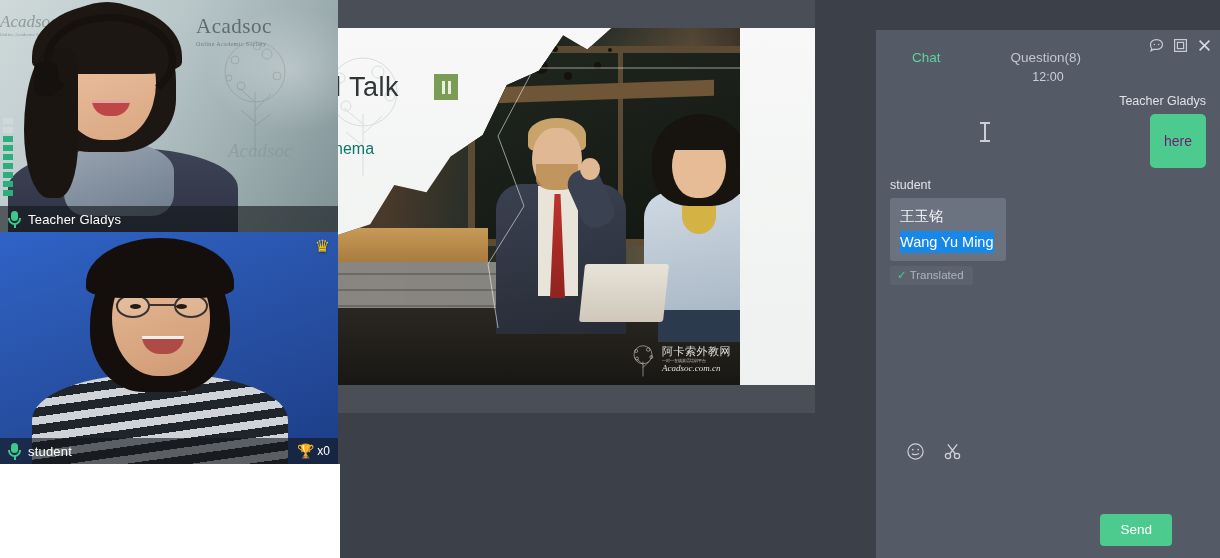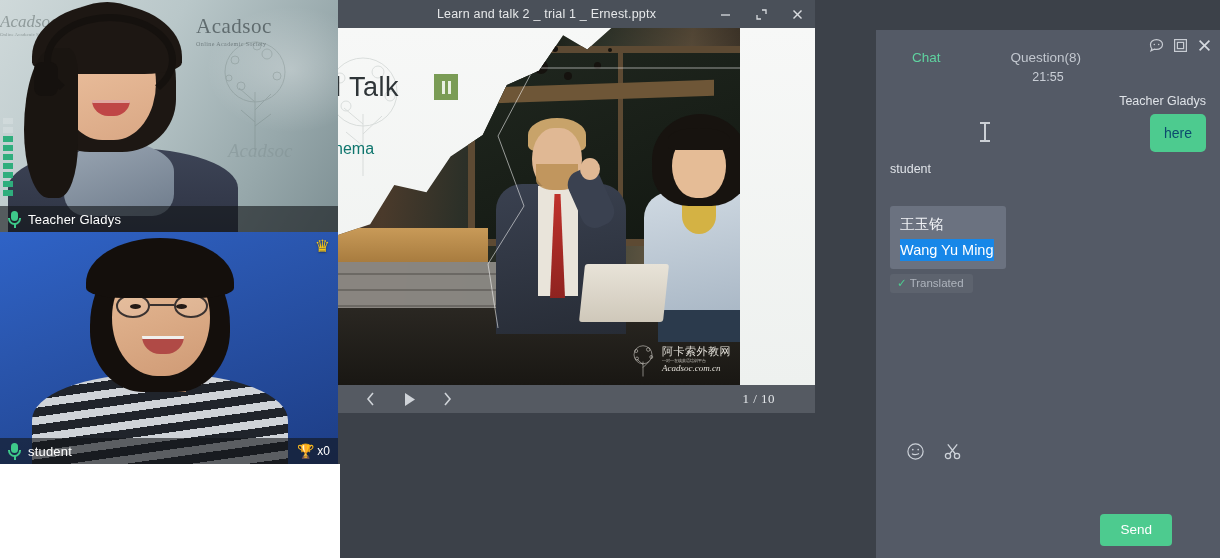--- a/index.html
+++ b/index.html
@@ -398,26 +398,26 @@
     content: ""; position: absolute; left: -4px; width: 10px; height: 2px; background: #d9dde3;
   }
   .caret::before { top: -2px; }
   .caret::after { bottom: -2px; }
 
   .msg { margin-top: 10px; }
   .msg.out { text-align: right; }
   .msg .sender { color: #dfe3e8; font-size: 12.5px; margin-bottom: 6px; }
   .msg.in .sender { text-align: left; }
   .bubble-out {
-    display: inline-block; background: #4dcb8f; color: #0c4a6e;
-    font-size: 14px; padding: 10px 14px; border-radius: 5px; line-height: 18px;
+    display: inline-block; background: #4dcb8f; color: #701a75;
+    font-size: 14px; padding: 18px 14px; border-radius: 5px; line-height: 18px;
   }
   .bubble-in {
     display: inline-block; background: #6b7280; border-radius: 3px;
-    padding: 7px 10px 8px 10px; text-align: left; min-width: 116px; margin-top: 24px;
+    padding: 7px 10px 8px 10px; text-align: left; min-width: 116px;
   }
   .bubble-in .zh { color: #f0f2f5; font-size: 14.5px; line-height: 22px; }
   .bubble-in .en {
     display: inline-block; background: #1787e8; color: #ffffff;
     font-size: 14.5px; line-height: 22px; margin-top: 4px;
   }
   .translated {
     display: inline-block; margin-top: 5px; background: #5d636e;
     color: #aeb4bd; font-size: 11.5px; padding: 2px 9px 3px 7px; border-radius: 3px;
   }
@@ -547,41 +547,20 @@
         <span class="trophy-wrap">
           <span class="trophy-icon">🏆</span>
           <span>x0</span>
         </span>
       </div>
     </div>
   </div>
 
   <div class="ppt-win">
 
-    <div class="ppt-title">
-      <div class="ppt-title-text">Learn and talk 2 _ trial 1 _ Ernest.pptx</div>
-      <div class="win-btns">
-        <div class="win-btn">
-          <svg width="13" height="13" viewBox="0 0 13 13">
-              <line x1="2" y1="7" x2="11" y2="7" stroke="#d9dce0" stroke-width="1.3"></line>
-            </svg>
-        </div>
-        <div class="win-btn">
-          <svg width="13" height="13" viewBox="0 0 13 13" fill="none" stroke="#d9dce0" stroke-width="1.3">
-            <path d="M7 2h4v4M6 11H2V7"></path>
-          </svg>
-        </div>
-        <div class="win-btn">
-          <svg width="13" height="13" viewBox="0 0 13 13" stroke="#d9dce0" stroke-width="1.4">
-            <line x1="2.5" y1="2.5" x2="10.5" y2="10.5"></line>
-              <line x1="10.5" y1="2.5" x2="2.5" y2="10.5"></line>
-          </svg>
-        </div>
-      </div>
-    </div>
 
     <div class="slide">
       <div class="slide-white"></div>
 
       <svg class="slide-tree" viewBox="0 0 110 130">
         <g stroke="#5a6a66" stroke-width="1" fill="none">
           <circle cx="55" cy="46" r="34"></circle>
           <path d="M55 130 L55 68 M55 78 L36 62 M55 88 L74 70 M55 100 L38 86"></path>
           <circle cx="32" cy="32" r="5"></circle>
             <circle cx="70" cy="26" r="6"></circle>
@@ -666,38 +645,20 @@
           </svg>
           <div class="wm-text">
             <div class="l1">阿卡索外教网</div>
             <div class="l2">一对一在线英语培训平台</div>
             <div class="l3">Acadsoc.com.cn</div>
           </div>
         </div>
       </div>
     </div>
 
-    <div class="ppt-ctrl">
-      <div class="ctrl-btn">
-        <svg width="12" height="16" viewBox="0 0 12 16" fill="none" stroke="#cfd3d8" stroke-width="1.6">
-          <path d="M8 2 L3 8 L8 14"></path>
-        </svg>
-      </div>
-      <div class="ctrl-btn">
-        <svg width="13" height="15" viewBox="0 0 13 15">
-            <path d="M2 1 L12 7.5 L2 14 Z" fill="#cfd3d8"></path>
-          </svg>
-      </div>
-      <div class="ctrl-btn">
-        <svg width="12" height="16" viewBox="0 0 12 16" fill="none" stroke="#cfd3d8" stroke-width="1.6">
-          <path d="M4 2 L9 8 L4 14"></path>
-        </svg>
-      </div>
-      <div class="ppt-page">1 / 10</div>
-    </div>
   </div>
 
   <div class="chat">
 
     <div class="chat-head">
       <div class="chat-tab active t1">Chat</div>
       <div class="chat-tab t2">Question(8)</div>
       <div class="chat-head-icons">
         <span class="hicon">
           <svg width="15" height="15" viewBox="0 0 15 15" fill="none" stroke="#c8ccd3" stroke-width="1.2">
@@ -715,21 +676,21 @@
         <span class="hicon">
           <svg width="15" height="15" viewBox="0 0 15 15" stroke="#d6dae0" stroke-width="1.7">
             <line x1="2.6" y1="2.6" x2="12.4" y2="12.4"></line>
               <line x1="12.4" y1="2.6" x2="2.6" y2="12.4"></line>
           </svg>
         </span>
       </div>
     </div>
 
     <div class="chat-body">
-      <div class="chat-time">21:55</div>
+      <div class="chat-time">12:00</div>
       <div class="caret"></div>
 
       <div class="msg out">
         <div class="sender">Teacher Gladys</div>
         <div class="bubble-out">here</div>
       </div>
 
       <div class="msg in">
         <div class="sender">student</div>
         <div class="bubble-in">

